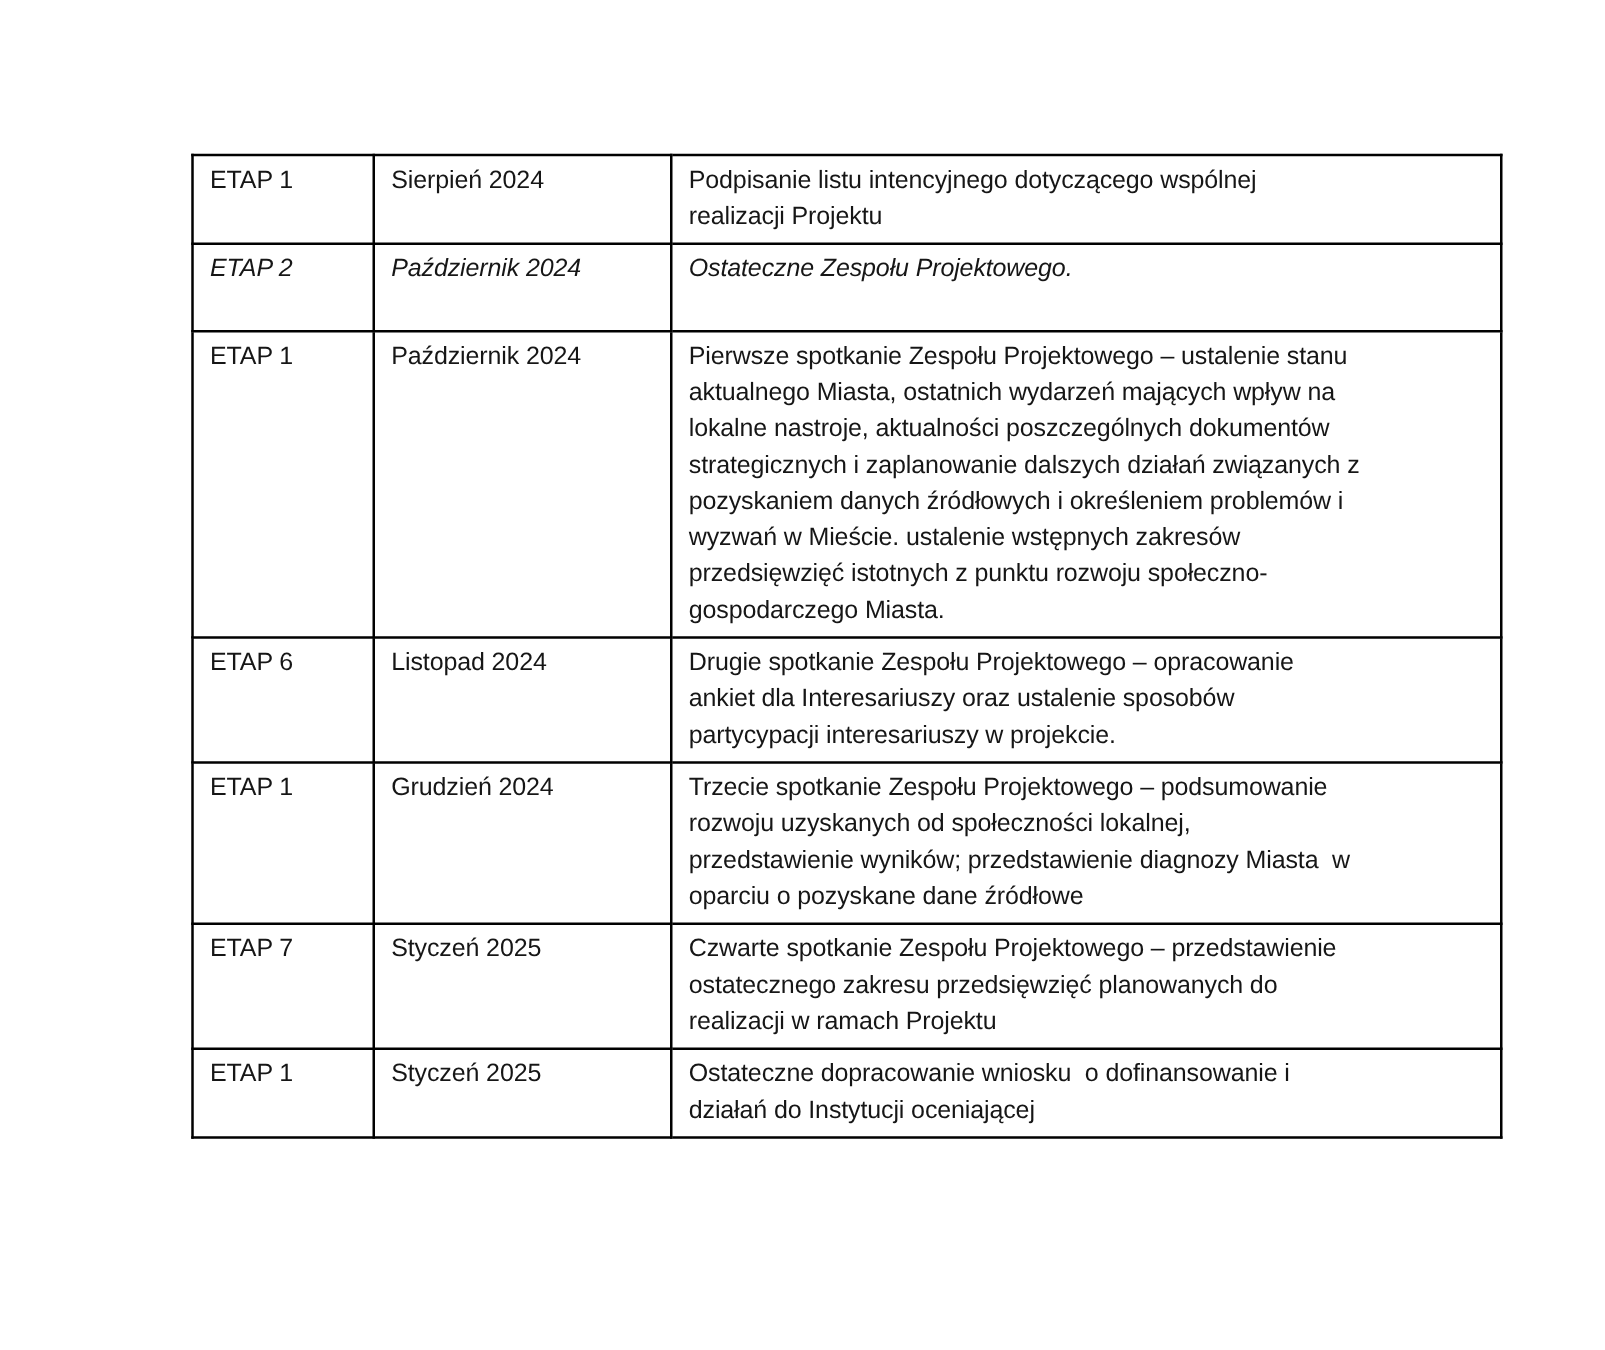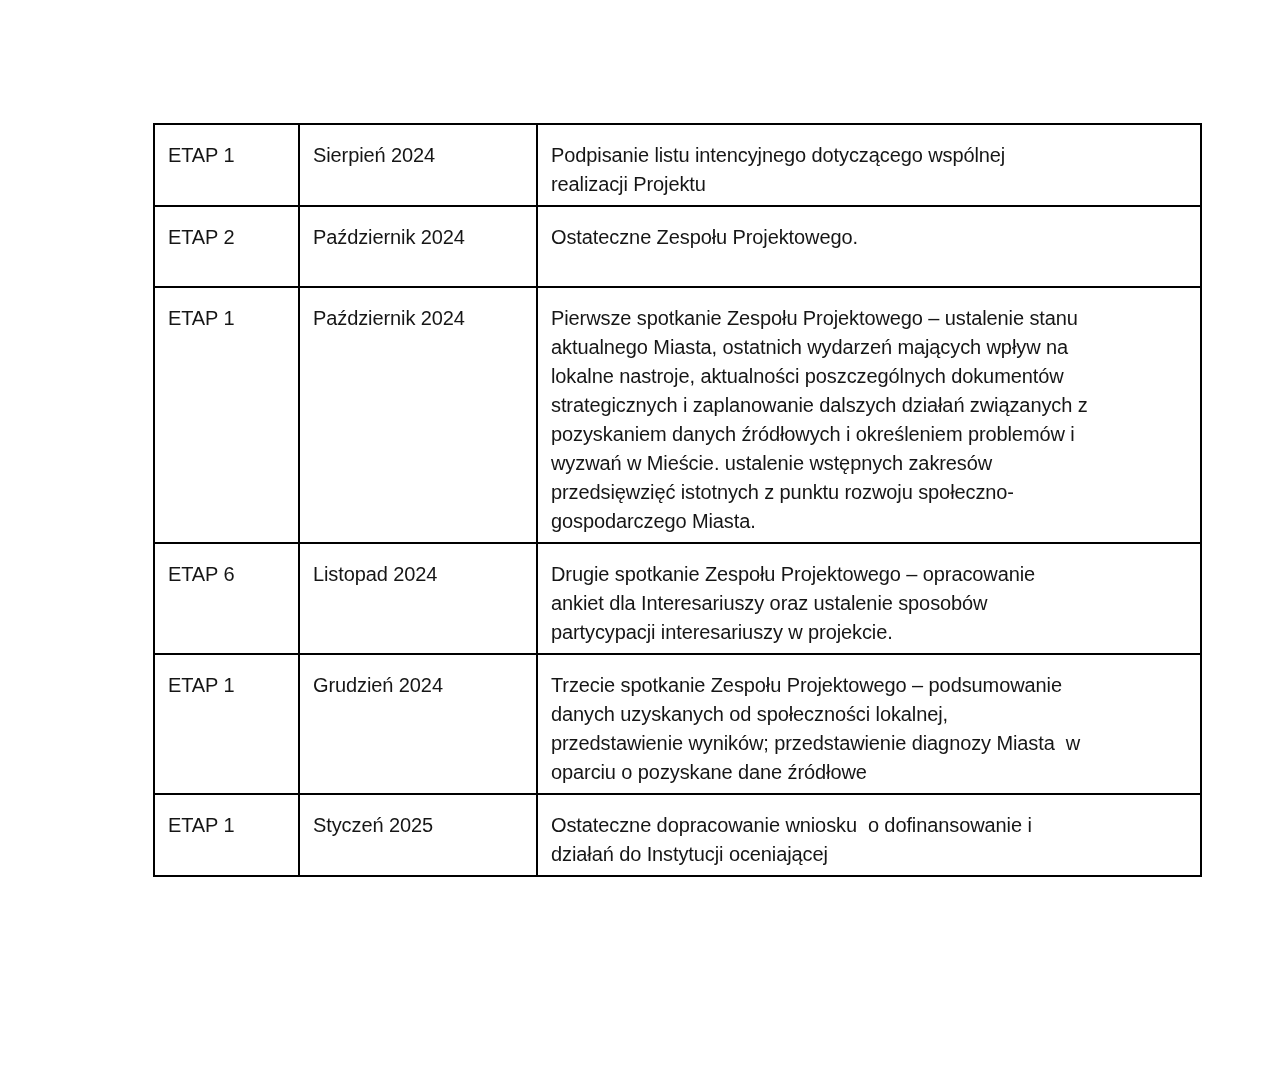--- a/index.html
+++ b/index.html
@@ -20,31 +20,31 @@
     position: absolute;
     left: 153px;
     top: 123px;
     width: 978px;
     border-collapse: collapse;
     table-layout: fixed;
   }
   table.schedule td {
     border: 2px solid #000000;
     vertical-align: top;
-    padding: 16px 8px 6px 13px;
+    padding: 5px 8px 6px 13px;
     font-size: 20px;
     line-height: 29px;
     letter-spacing: -0.1px;
     color: #161616;
   }
   td.cell-stage   { width: 122px; }
   td.cell-date    { width: 215px; }
   td.cell-desc    { width: 641px; white-space: pre-wrap; }
   
-  tr.row-tall td  { height: 57px; }
+  tr.row-tall td  { height: 57px; font-style: italic; }
 </style>
 </head>
 <body>
 
 <div class="page">
   <table class="schedule">
     <tbody>
       <tr>
         <td class="cell-stage">ETAP 1</td>
         <td class="cell-date">Sierpień 2024</td>
@@ -72,23 +72,30 @@
         <td class="cell-stage">ETAP 6</td>
         <td class="cell-date">Listopad 2024</td>
         <td class="cell-desc">Drugie spotkanie Zespołu Projektowego – opracowanie
 ankiet dla Interesariuszy oraz ustalenie sposobów
 partycypacji interesariuszy w projekcie.</td>
       </tr>
       <tr>
         <td class="cell-stage">ETAP 1</td>
         <td class="cell-date">Grudzień 2024</td>
         <td class="cell-desc">Trzecie spotkanie Zespołu Projektowego – podsumowanie
-danych uzyskanych od społeczności lokalnej,
+rozwoju uzyskanych od społeczności lokalnej,
 przedstawienie wyników; przedstawienie diagnozy Miasta  w
 oparciu o pozyskane dane źródłowe</td>
+      </tr>
+      <tr>
+        <td class="cell-stage">ETAP 7</td>
+        <td class="cell-date">Styczeń 2025</td>
+        <td class="cell-desc">Czwarte spotkanie Zespołu Projektowego – przedstawienie
+ostatecznego zakresu przedsięwzięć planowanych do
+realizacji w ramach Projektu</td>
       </tr>
       <tr>
         <td class="cell-stage">ETAP 1</td>
         <td class="cell-date">Styczeń 2025</td>
         <td class="cell-desc">Ostateczne dopracowanie wniosku  o dofinansowanie i
 działań do Instytucji oceniającej</td>
       </tr>
     </tbody>
   </table>
 </div>

